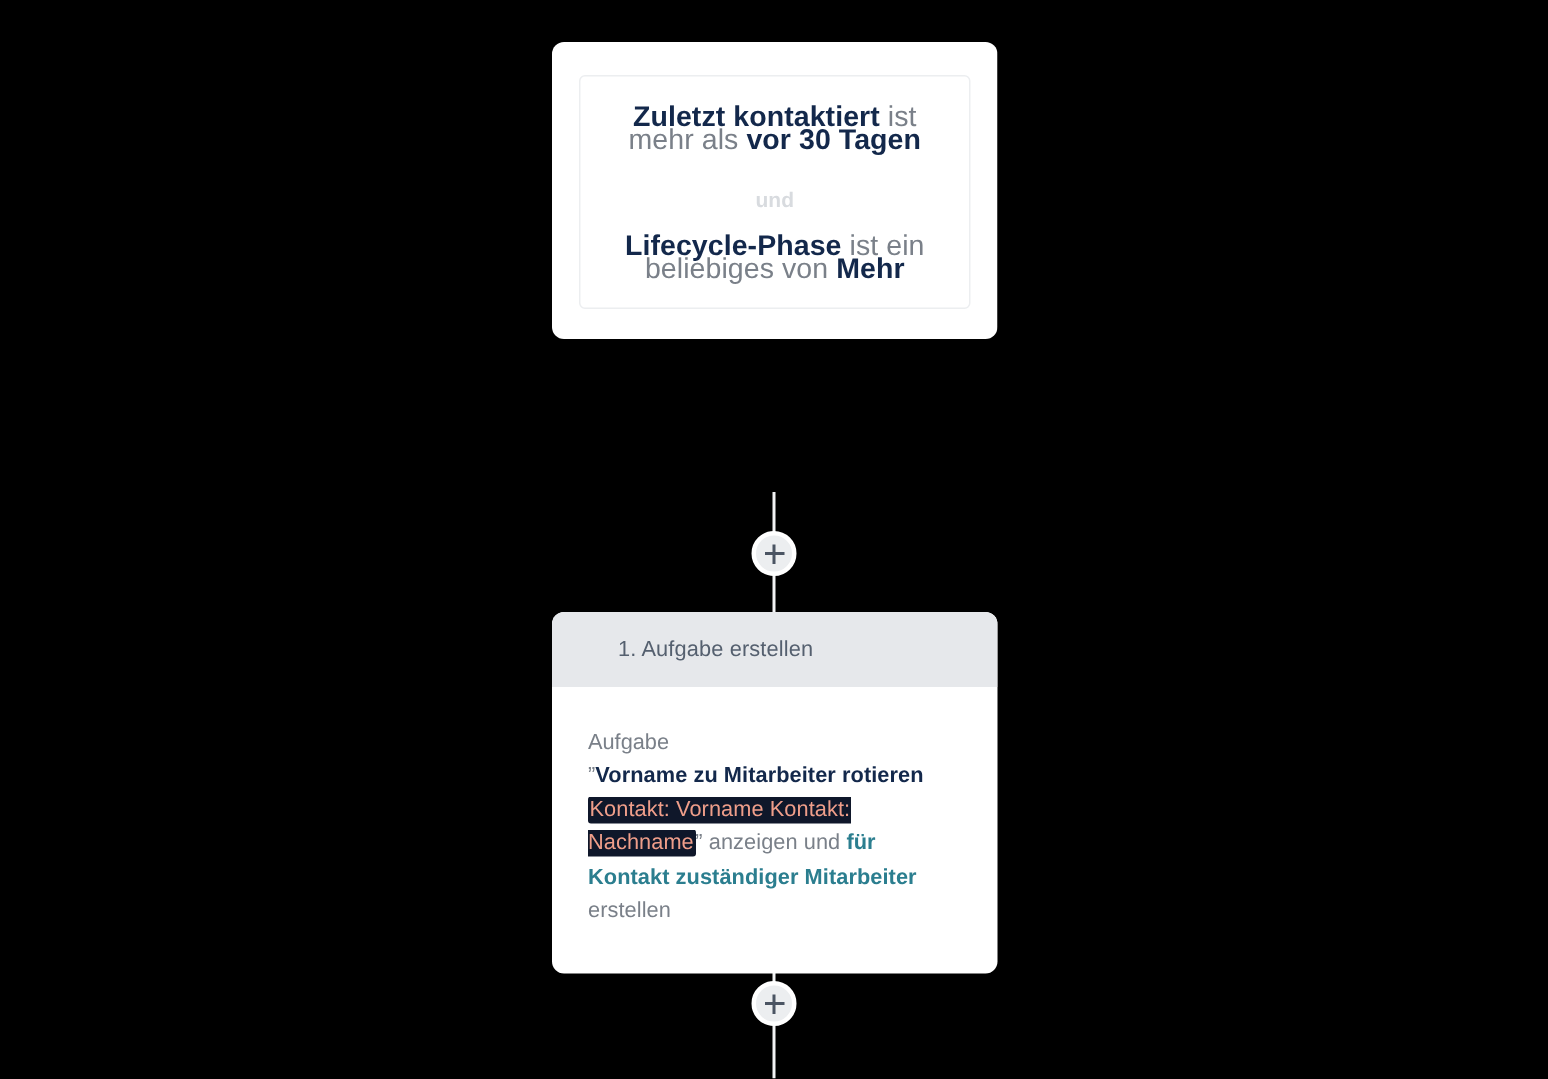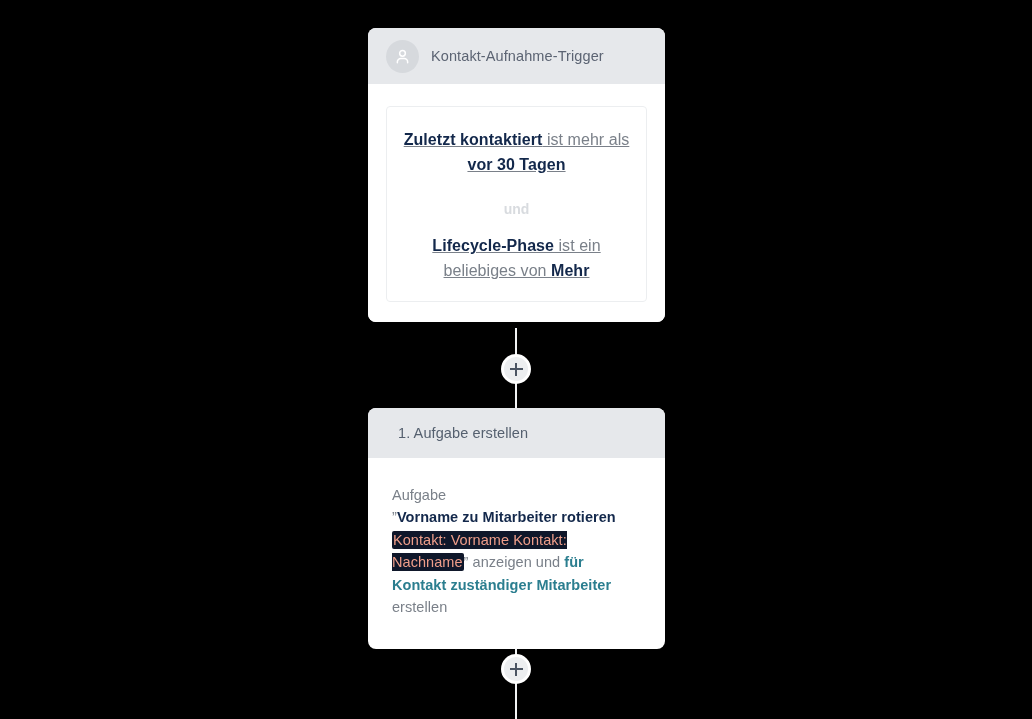--- a/index.html
+++ b/index.html
@@ -88,21 +88,21 @@
     align-items: center;
     box-sizing: border-box;
   }
   .card-header.with-avatar {
     height: 56px;
     padding: 0 18px;
     gap: 12px;
   }
   .card-header.plain {
     height: 50px;
-    padding: 0 30px;
+    padding: 0 44px;
   }
   .card-header-title {
     font-size: 14.5px;
     color: #5c6473;
     letter-spacing: 0.1px;
   }
   .card-header.plain .card-header-title {
     color: #55606f;
   }
 
@@ -126,25 +126,24 @@
 
   
   .condition-box {
     border: 1px solid #eceef0;
     border-radius: 4px;
     padding: 20px 16px 18px 16px;
     text-align: center;
     box-sizing: border-box;
   }
   .cond-line {
-    font-size: 16px;
-    line-height: 25px;
+    font-size: 19px;
+    line-height: 15px;
     color: #7a8089;
     letter-spacing: 0.05px;
-    text-decoration: underline;
   }
   .cond-line b {
     color: #13284b;
     font-weight: 700;
   }
   .cond-sep {
     font-size: 14px;
     color: #d8dbdf;
     margin: 24px 0 16px 0;
     font-weight: bold;
@@ -203,29 +202,20 @@
 </style>
 </head>
 <body>
 
 <div class="canvas">
 
   <div class="rail rail-1"></div>
   <div class="rail rail-2"></div>
 
   <div class="card" id="card-trigger">
-    <div class="card-header with-avatar">
-      <span class="avatar">
-        <svg width="19" height="19" viewBox="0 0 24 24" fill="none" stroke="#ffffff" stroke-width="1.9" stroke-linecap="round" stroke-linejoin="round">
-          <circle cx="12" cy="8" r="3.6"></circle>
-          <path d="M5.5 20v-1.2a4.4 4.4 0 0 1 4.4-4.4h4.2a4.4 4.4 0 0 1 4.4 4.4V20"></path>
-        </svg>
-      </span>
-      <span class="card-header-title">Kontakt-Aufnahme-Trigger</span>
-    </div>
 
     <div class="card-body">
       <div class="condition-box">
         <div class="cond-line">
           <b>Zuletzt kontaktiert</b><span> ist mehr als </span><b>vor 30 Tagen</b>
         </div>
         <div class="cond-sep">und</div>
         <div class="cond-line">
           <b>Lifecycle-Phase</b><span> ist ein beliebiges von </span><b>Mehr</b>
         </div>

